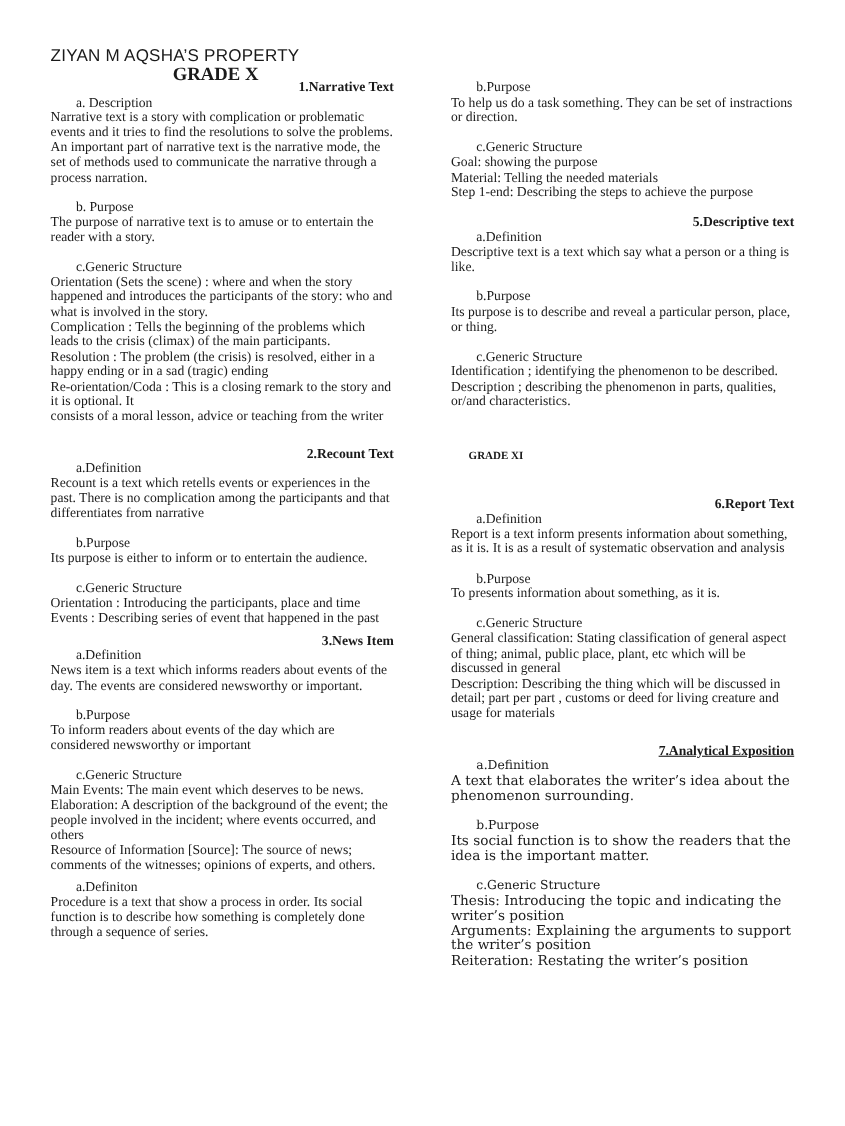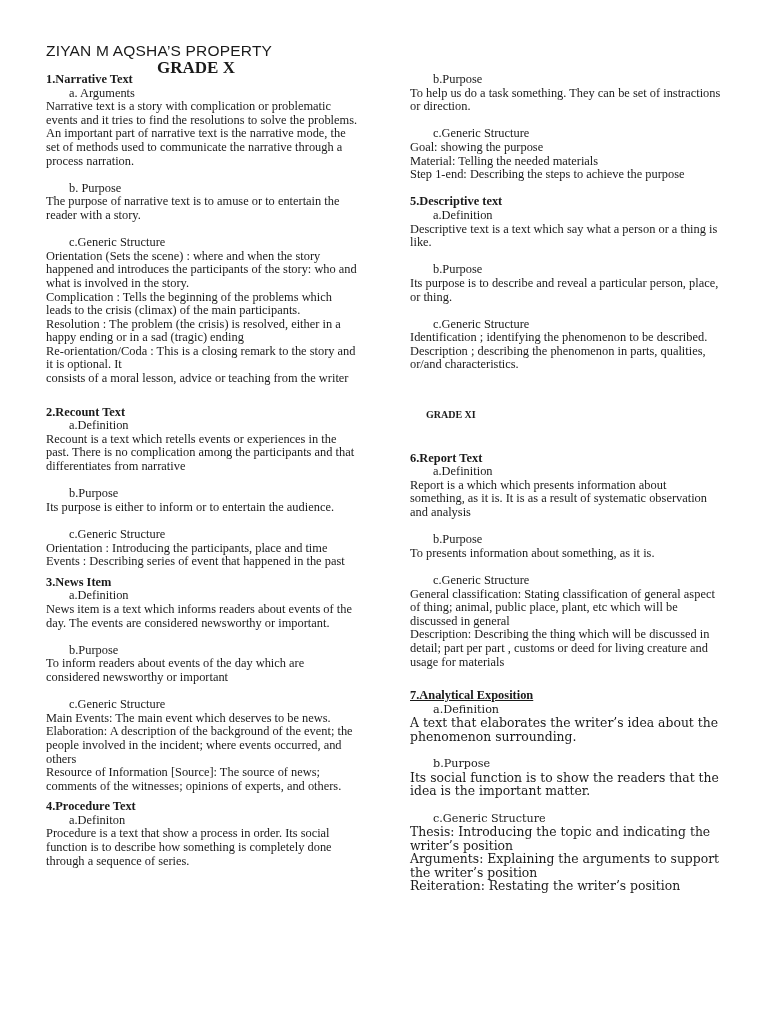--- a/index.html
+++ b/index.html
@@ -58,20 +58,21 @@
   }
   .col-left  { left: 0px; }
   .col-right { left: 364px; }
 
   .sec { margin: 0 0 0 0; }
   .sec-title {
     font-weight: bold;
     font-size: 12.4px;
     line-height: 13.6px;
     margin: 0;
+    text-align: right;
   }
   .sub {
     font-size: 12.4px;
     line-height: 13.6px;
     margin: 0;
     padding-left: 23px;
   }
   p.body {
     font-size: 12.4px;
     line-height: 13.6px;
@@ -106,21 +107,21 @@
     <div class="doc-title">ZIYAN M AQSHA’S PROPERTY</div>
     <div class="grade-head">GRADE X</div>
   </div>
 
   <div class="columns">
 
     <div class="col col-left">
 
       <div class="sec">
         <div class="sec-title">1.Narrative Text</div>
-        <div class="sub">a. Arguments</div>
+        <div class="sub">a. Description</div>
         <p class="body">Narrative text is a story with complication or problematic events and it tries to find the resolutions to solve the problems. An important part of narrative text is the narrative mode, the set of methods used to communicate the narrative through a process narration.</p>
         <div class="gap"></div>
         <div class="sub">b. Purpose</div>
         <p class="body">The purpose of narrative text is to amuse or to entertain the reader with a story.</p>
         <div class="gap"></div>
         <div class="sub">c.Generic Structure</div>
         <p class="body">Orientation (Sets the scene) : where and when the story happened and introduces the participants of the story: who and what is involved in the story.</p>
         <p class="body">Complication : Tells the beginning of the problems which leads to the crisis (climax) of the main participants.</p>
         <p class="body">Resolution : The problem (the crisis) is resolved, either in a happy ending or in a sad (tragic) ending</p>
         <p class="body">Re-orientation/Coda : This is a closing remark to the story and it is optional. It</p>
@@ -154,21 +155,20 @@
         <div class="gap"></div>
         <div class="sub">c.Generic Structure</div>
         <p class="body">Main Events: The main event which deserves to be news.</p>
         <p class="body">Elaboration: A description of the background of the event; the people involved in the incident; where events occurred, and others</p>
         <p class="body">Resource of Information [Source]: The source of news; comments of the witnesses; opinions of experts, and others.</p>
       </div>
 
       <div class="gap-s"></div>
 
       <div class="sec">
-        <div class="sec-title">4.Procedure Text</div>
         <div class="sub">a.Definiton</div>
         <p class="body">Procedure is a text that show a process in order. Its social function is to describe how something is completely done through a sequence of series.</p>
       </div>
 
     </div>
 
     <div class="col col-right">
 
       <div class="sec">
         <div class="sub">b.Purpose</div>
@@ -197,21 +197,21 @@
 
       <div class="gap-l"></div>
 
       <div class="grade-xi">GRADE XI</div>
 
       <div class="gap"></div>
 
       <div class="sec">
         <div class="sec-title">6.Report Text</div>
         <div class="sub">a.Definition</div>
-        <p class="body">Report is a which which presents information about something, as it is. It is as a result of systematic observation and analysis</p>
+        <p class="body">Report is a text inform presents information about something, as it is. It is as a result of systematic observation and analysis</p>
         <div class="gap"></div>
         <div class="sub">b.Purpose</div>
         <p class="body">To presents information about something, as it is.</p>
         <div class="gap"></div>
         <div class="sub">c.Generic Structure</div>
         <p class="body">General classification: Stating classification of general aspect of thing; animal, public place, plant, etc which will be discussed in general</p>
         <p class="body">Description: Describing the thing which will be discussed in detail; part per part , customs or deed for living creature and usage for materials</p>
       </div>
 
       <div class="gap-l"></div>

